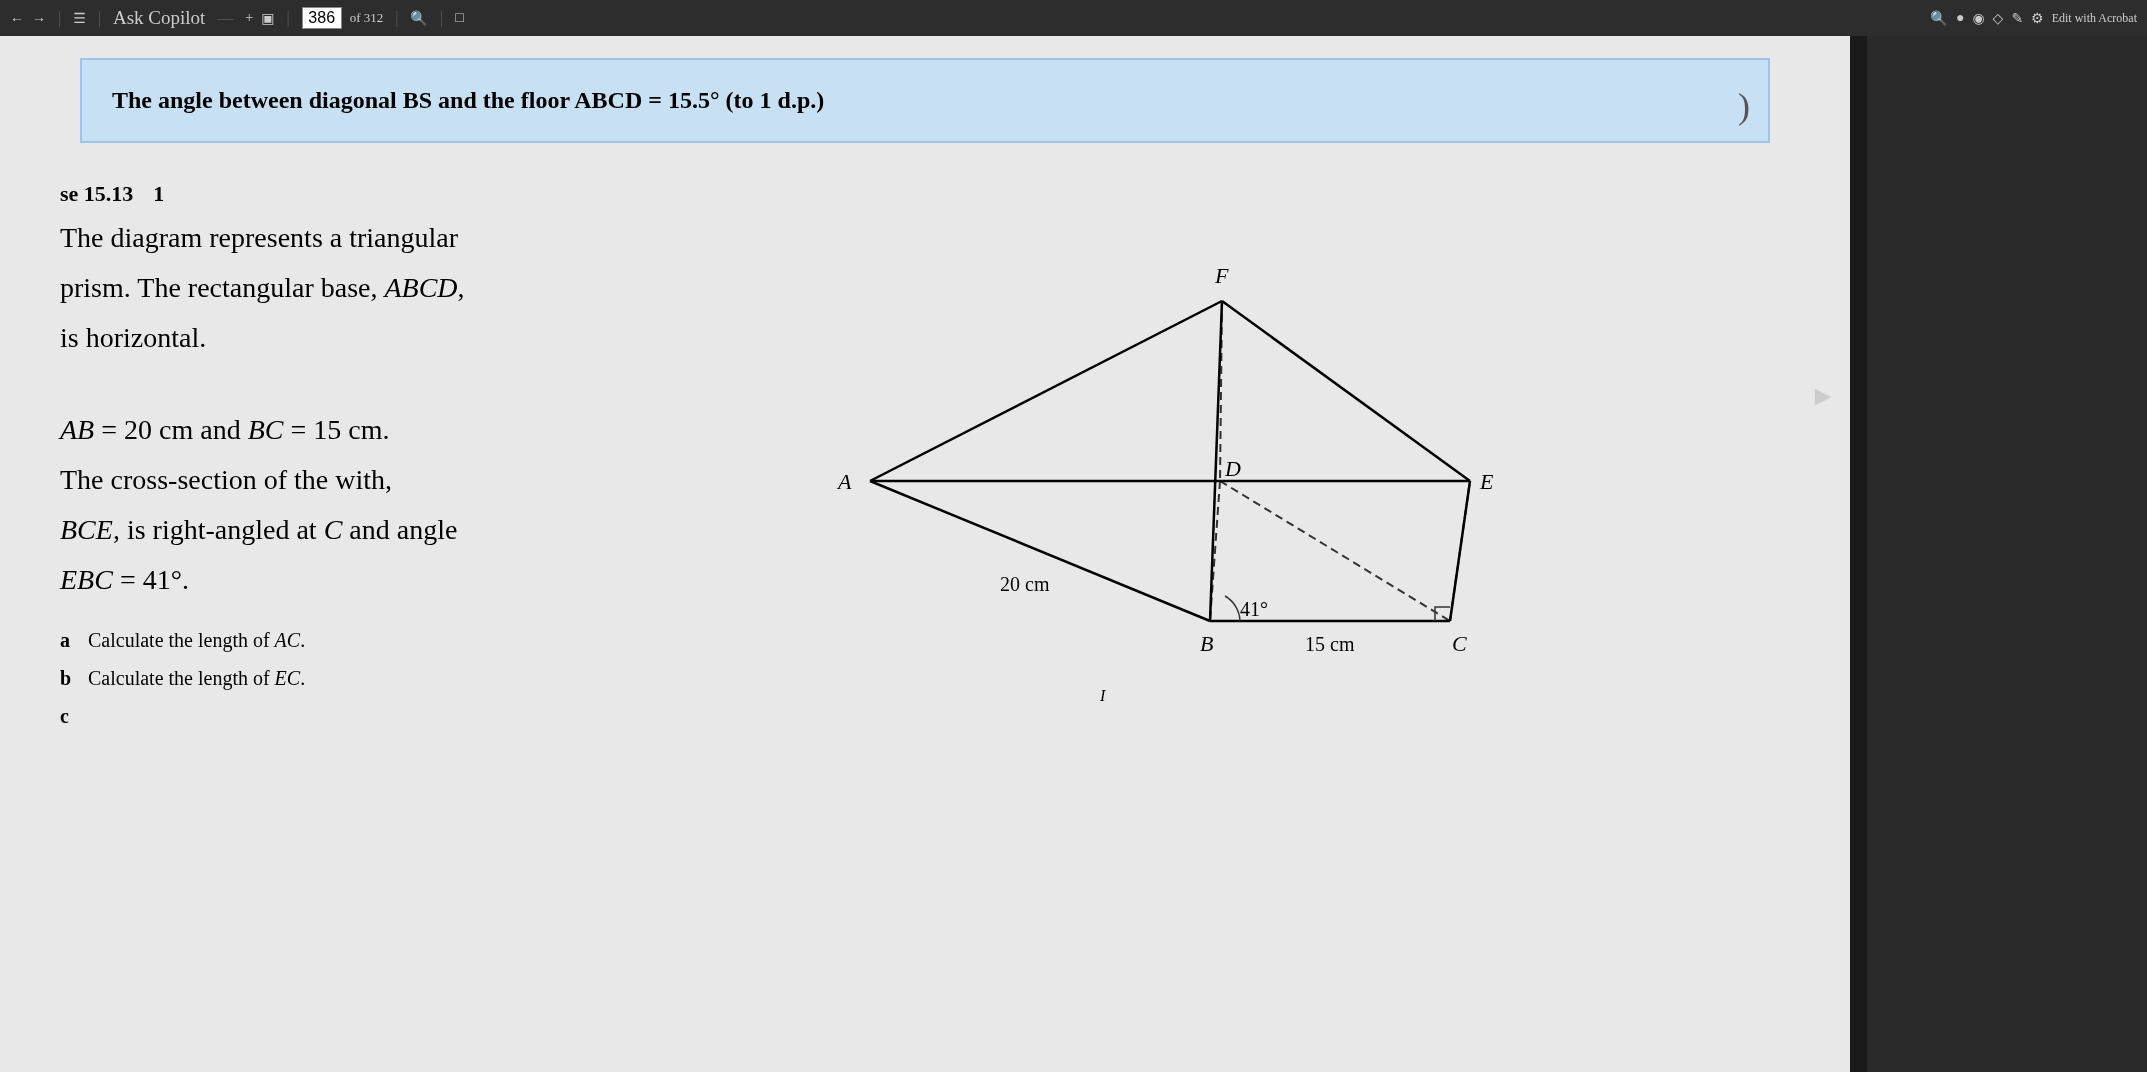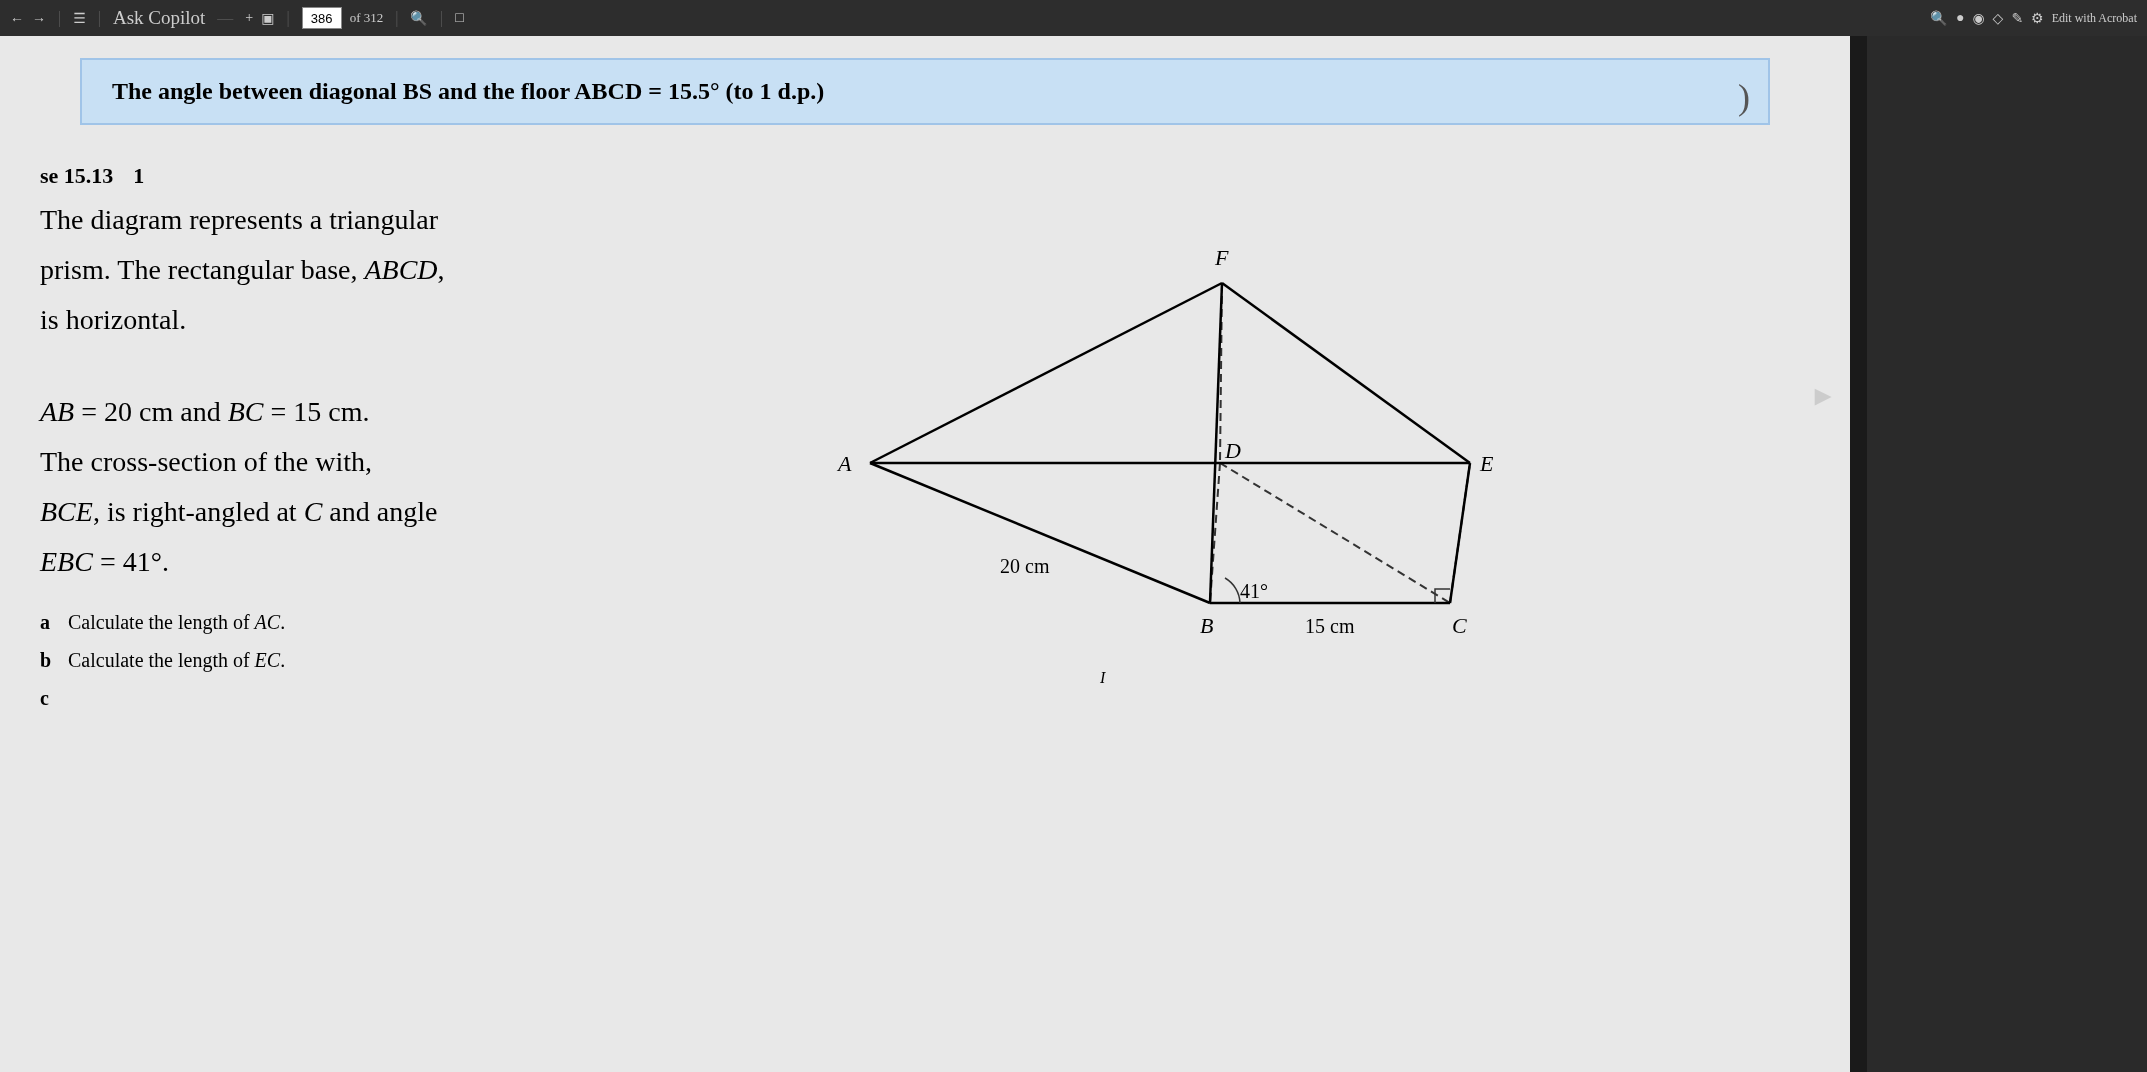--- a/index.html
+++ b/index.html
@@ -31,21 +31,21 @@
     .toolbar-separator {
       color: #555;
       margin: 0 4px;
     }
     .page-input {
       background: #fff;
       border: 1px solid #888;
       width: 40px;
       height: 22px;
       text-align: center;
-      font-size: 13px;
+      font-size: 16px;
     }
     .page-total {
       color: #ccc;
       font-size: 13px;
     }
     .toolbar-right {
       margin-left: auto;
       display: flex;
       align-items: center;
       gap: 8px;
@@ -70,35 +70,35 @@
       left: 0;
       display: flex;
       flex-direction: column;
     }
 
     
     .answer-banner {
       background: #c8e0f4;
       border: 2px solid #a0c4e8;
       margin: 7px 40px;
-      padding: 18px 30px;
+      padding: 27px 30px;
       margin-top: 10px;
       margin-bottom: 20px;
     }
     .answer-banner-text {
       font-size: 24px;
       font-weight: bold;
       color: #000;
     }
 
     
     .content-area {
       display: flex;
       flex-direction: row;
-      padding: 0 40px;
+      padding: 0 60px;
       gap: 40px;
       flex: 1;
     }
 
     
     .left-panel {
       width: 430px;
       flex-shrink: 0;
     }
     .exercise-label {

